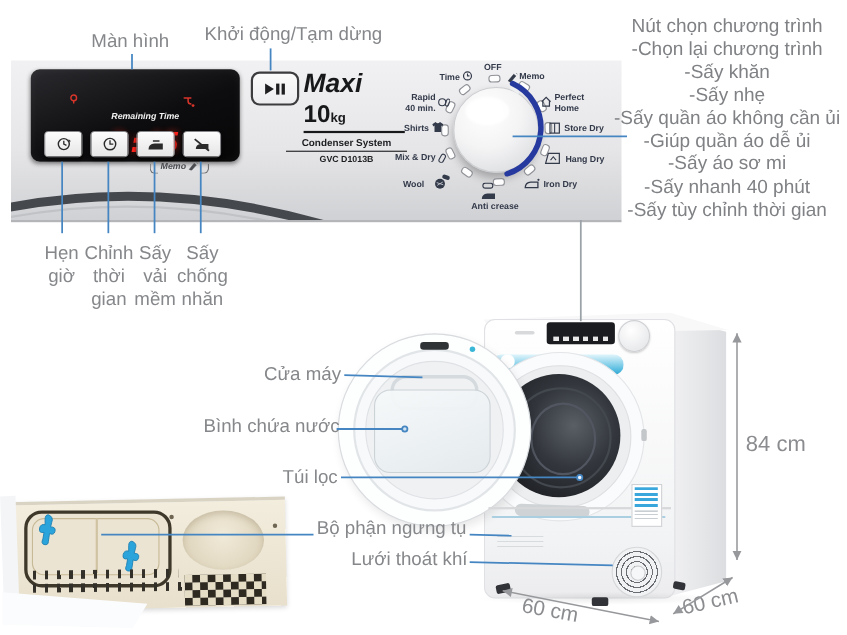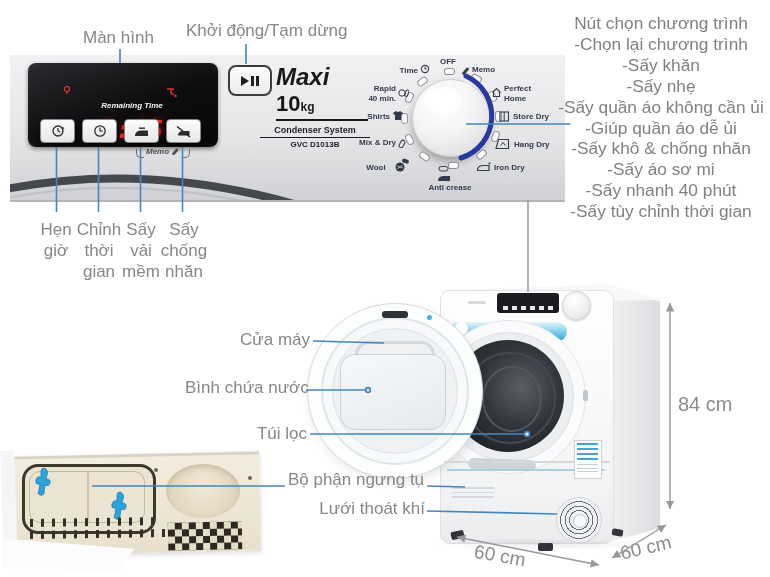--- a/index.html
+++ b/index.html
@@ -203,21 +203,20 @@
   </svg>
   <div class="dial-lbl" style="left:412px;top:183px;width:76px;text-align:center;">Anti crease</div>
 
   <div class="right-col">
     <div>Nút chọn chương trình</div>
     <div>-Chọn lại chương trình</div>
     <div>-Sấy khăn</div>
     <div>-Sấy nhẹ</div>
     <div>-Sấy quần áo không cần ủi</div>
     <div>-Giúp quần áo dễ ủi</div>
-    <div>-Sấy khô &amp; chống nhăn</div>
     <div>-Sấy áo sơ mi</div>
     <div>-Sấy nhanh 40 phút</div>
     <div>-Sấy tùy chỉnh thời gian</div>
   </div>
 
   <div class="col-lbl" style="left:34px;top:219px;width:44px;">
     <div>Hẹn</div>
     <div>giờ</div>
   </div>
   <div class="col-lbl" style="left:75px;top:219px;width:48px;">

